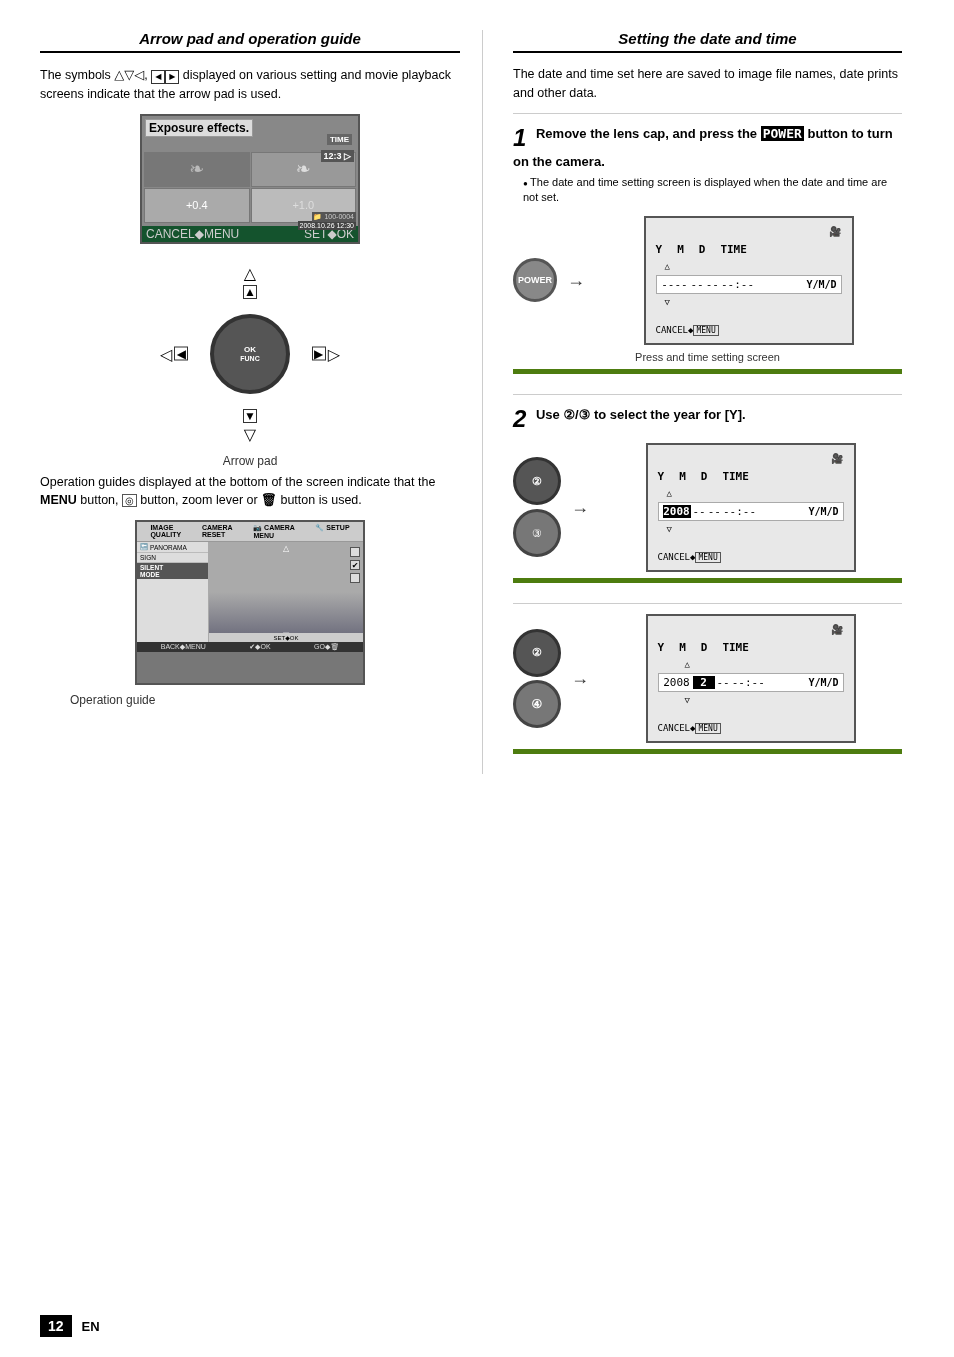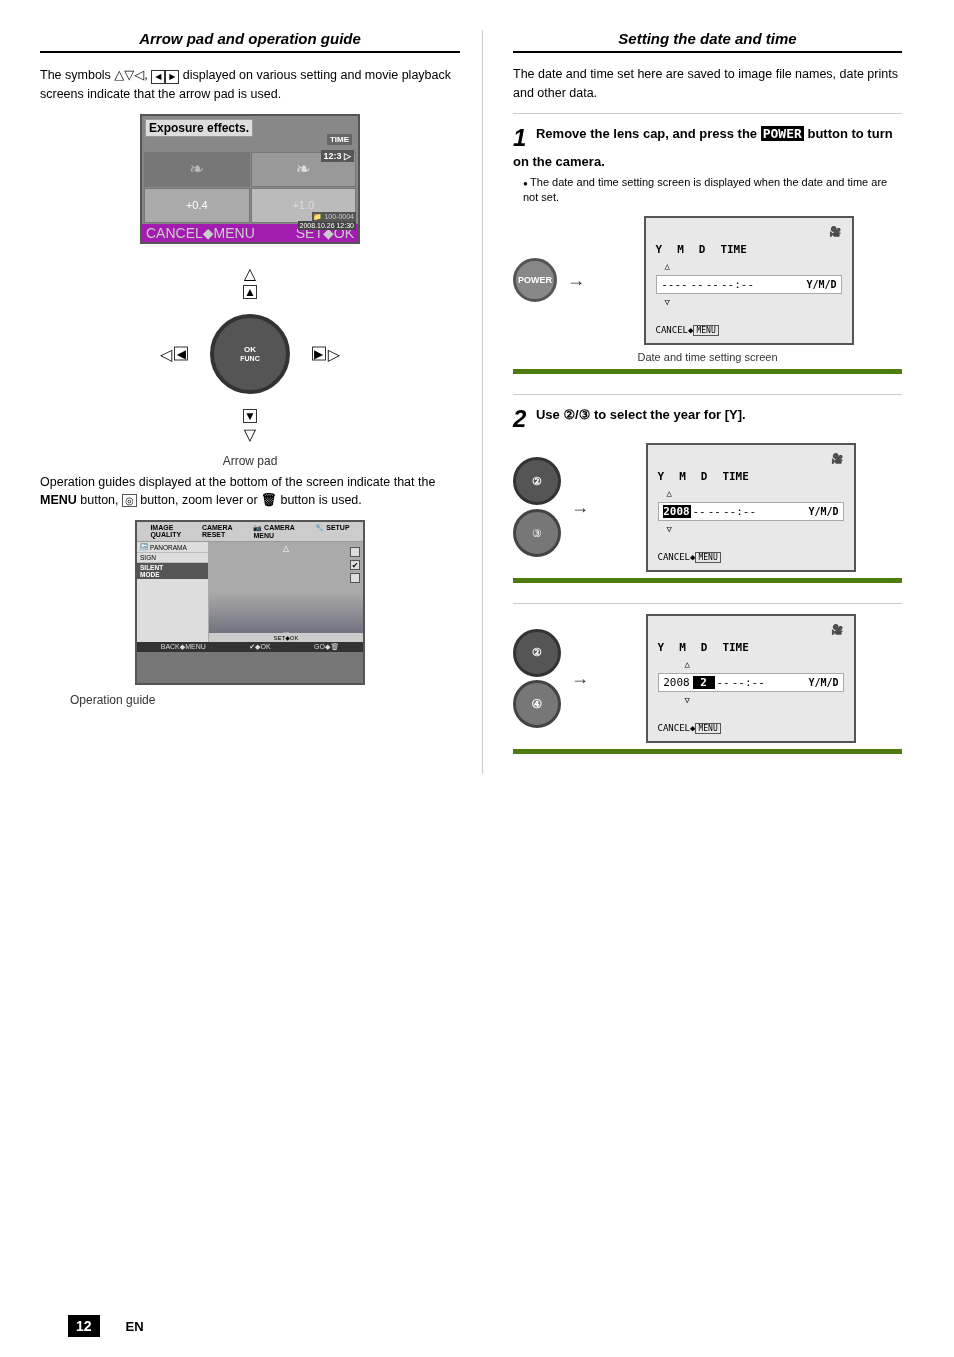--- a/index.html
+++ b/index.html
@@ -68,23 +68,23 @@
     .screen-cell {
       background: #999;
       border: 1px solid #777;
       display: flex;
       align-items: center;
       justify-content: center;
       font-size: 10px;
       color: #fff;
     }
     .screen-bottom {
-      background: #a21caf;
+      background: #14532d;
       color: #ccc;
-      font-size: 14px;
+      font-size: 12px;
       display: flex;
       justify-content: space-between;
       padding: 1px 4px;
       margin-top: auto;
     }
     
     .arrow-pad-container {
       display: flex;
       flex-direction: column;
       align-items: center;
@@ -230,22 +230,21 @@
       justify-content: center;
       color: #fff;
       font-size: 10px;
     }
     .page-footer {
       position: absolute;
       bottom: 20px;
       left: 40px;
       display: flex;
       align-items: center;
-      gap: 26px;
-      margin-left: 28px;
+      gap: 10px;
     }
     .page-num-box {
       background: #000;
       color: #fff;
       padding: 3px 8px;
       font-size: 14px;
       font-weight: bold;
     }
     .page-lang {
       font-size: 13px;
@@ -418,21 +417,21 @@
               <span class="dt-field">----</span>
               <span class="dt-sep"> -- </span>
               <span class="dt-sep">--</span>
               <span class="dt-sep"> --:--</span>
               <span class="dt-ymd">Y/M/D</span>
             </div>
             <div style="font-size:9px;text-align:left;margin-top:2px;">　▽</div>
             <div class="dt-cancel">CANCEL◆<span style="border:1px solid #555;padding:0 2px;font-size:8px;">MENU</span></div>
           </div>
         </div>
-        <div style="font-size:11px;text-align:center;margin-top:6px;color:#333;">Date and time setting screen</div>
+        <div style="font-size:11px;text-align:center;margin-top:6px;color:#333;">Press and time setting screen</div>
       </div>
 
       <hr class="divider-h">
 
       <div class="step-block">
         <div>
           <span class="step-number">2</span>
           <span class="step-text">Use ②/③ to select the year for [Y].</span>
         </div>
         <div style="display:flex;align-items:center;gap:10px;margin-top:10px;">

